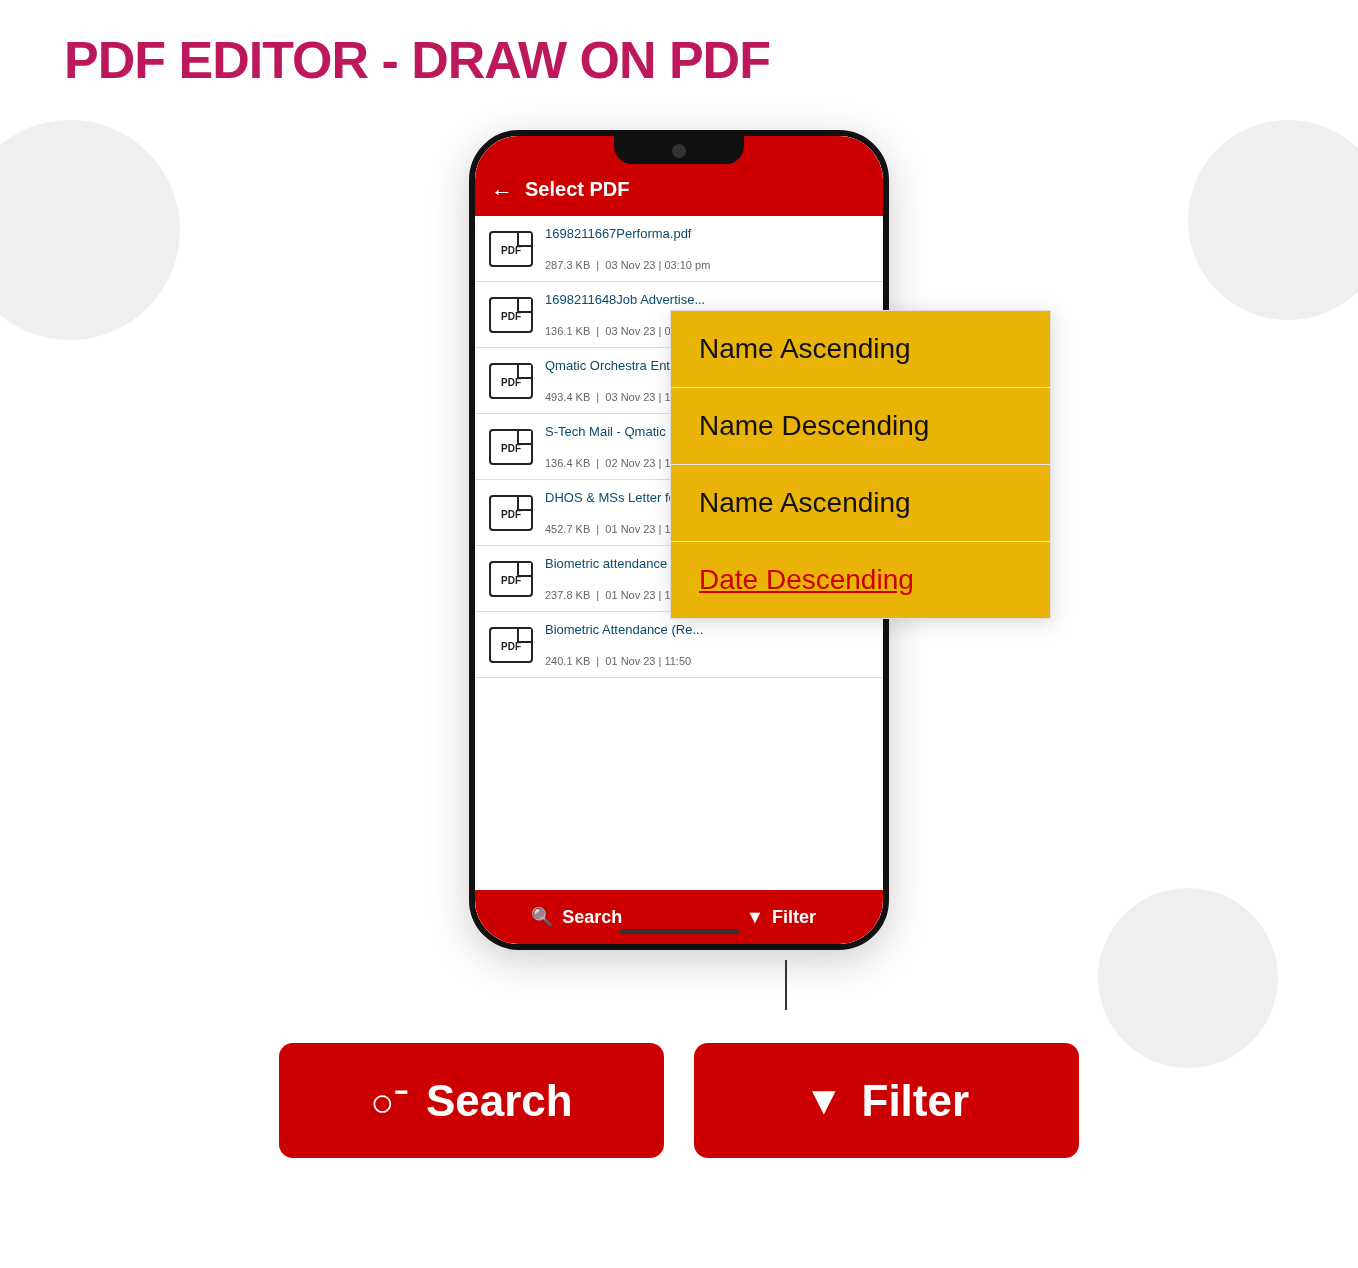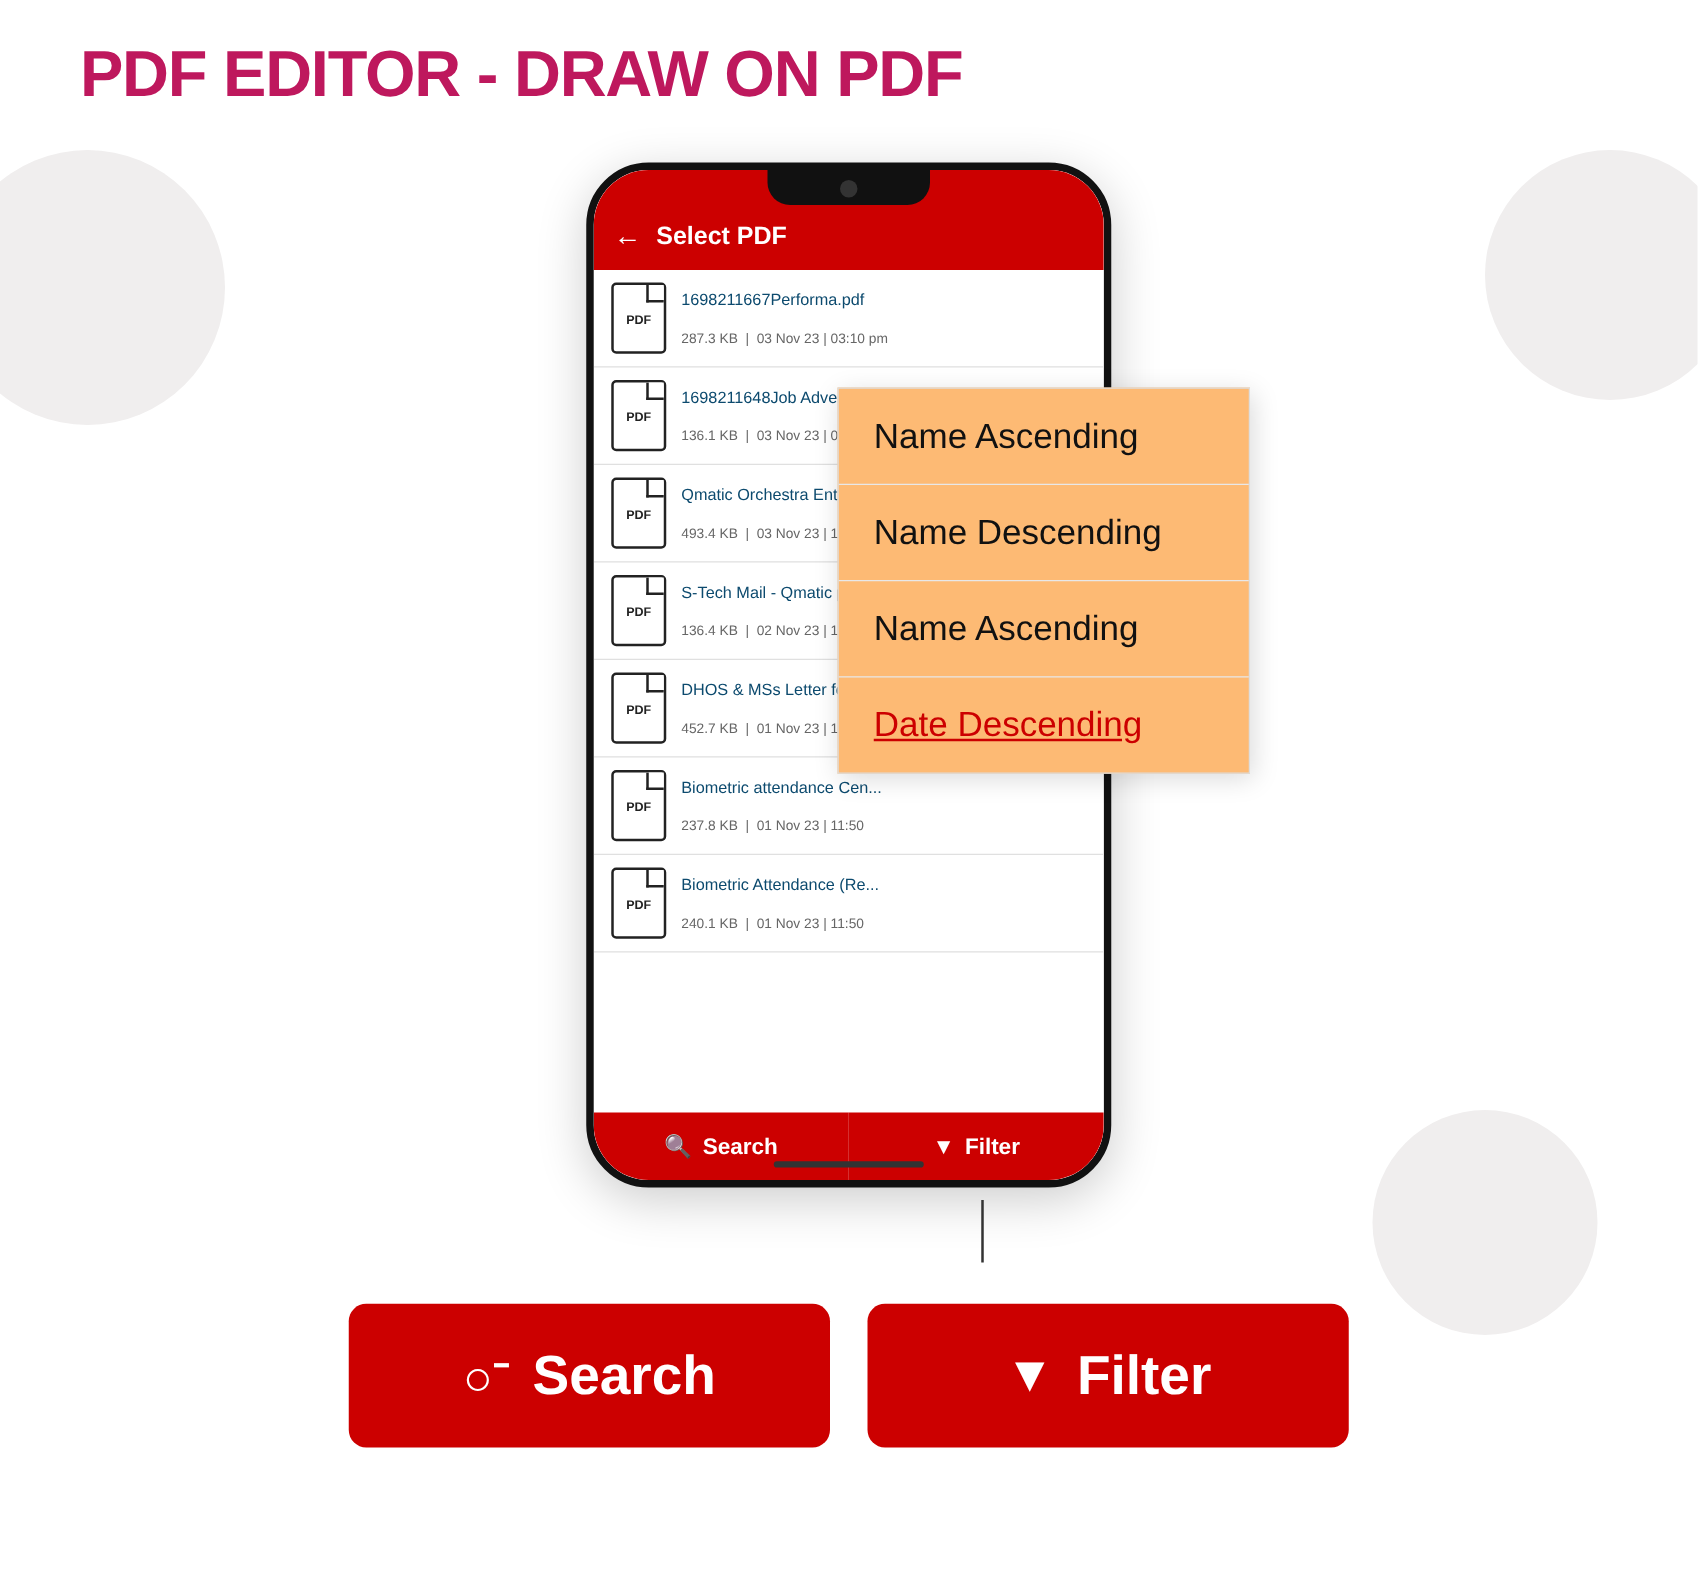--- a/index.html
+++ b/index.html
@@ -131,21 +131,21 @@
     .file-item {
       display: flex;
       align-items: center;
       padding: 10px 14px;
       border-bottom: 1px solid #e0e0e0;
       gap: 12px;
     }
 
     .pdf-icon-box {
       width: 44px;
-      height: 57px;
+      height: 36px;
       border: 2px solid #222;
       border-radius: 4px;
       display: flex;
       flex-direction: column;
       align-items: center;
       justify-content: center;
       flex-shrink: 0;
       position: relative;
       background: #fff;
     }
@@ -213,22 +213,22 @@
       height: 5px;
       background: #333;
       border-radius: 3px;
     }
 
     
     .sort-dropdown {
       position: absolute;
       top: 310px;
       left: 670px;
-      width: 330px;
-      background: #fdba74;
+      width: 381px;
+      background: #eab308;
       border: 1px solid #ddd;
       box-shadow: 2px 4px 20px rgba(0,0,0,0.15);
       z-index: 100;
     }
 
     .sort-item {
       padding: 22px 28px;
       font-size: 28px;
       color: #111;
       border-bottom: 1px solid #e8e8e8;

